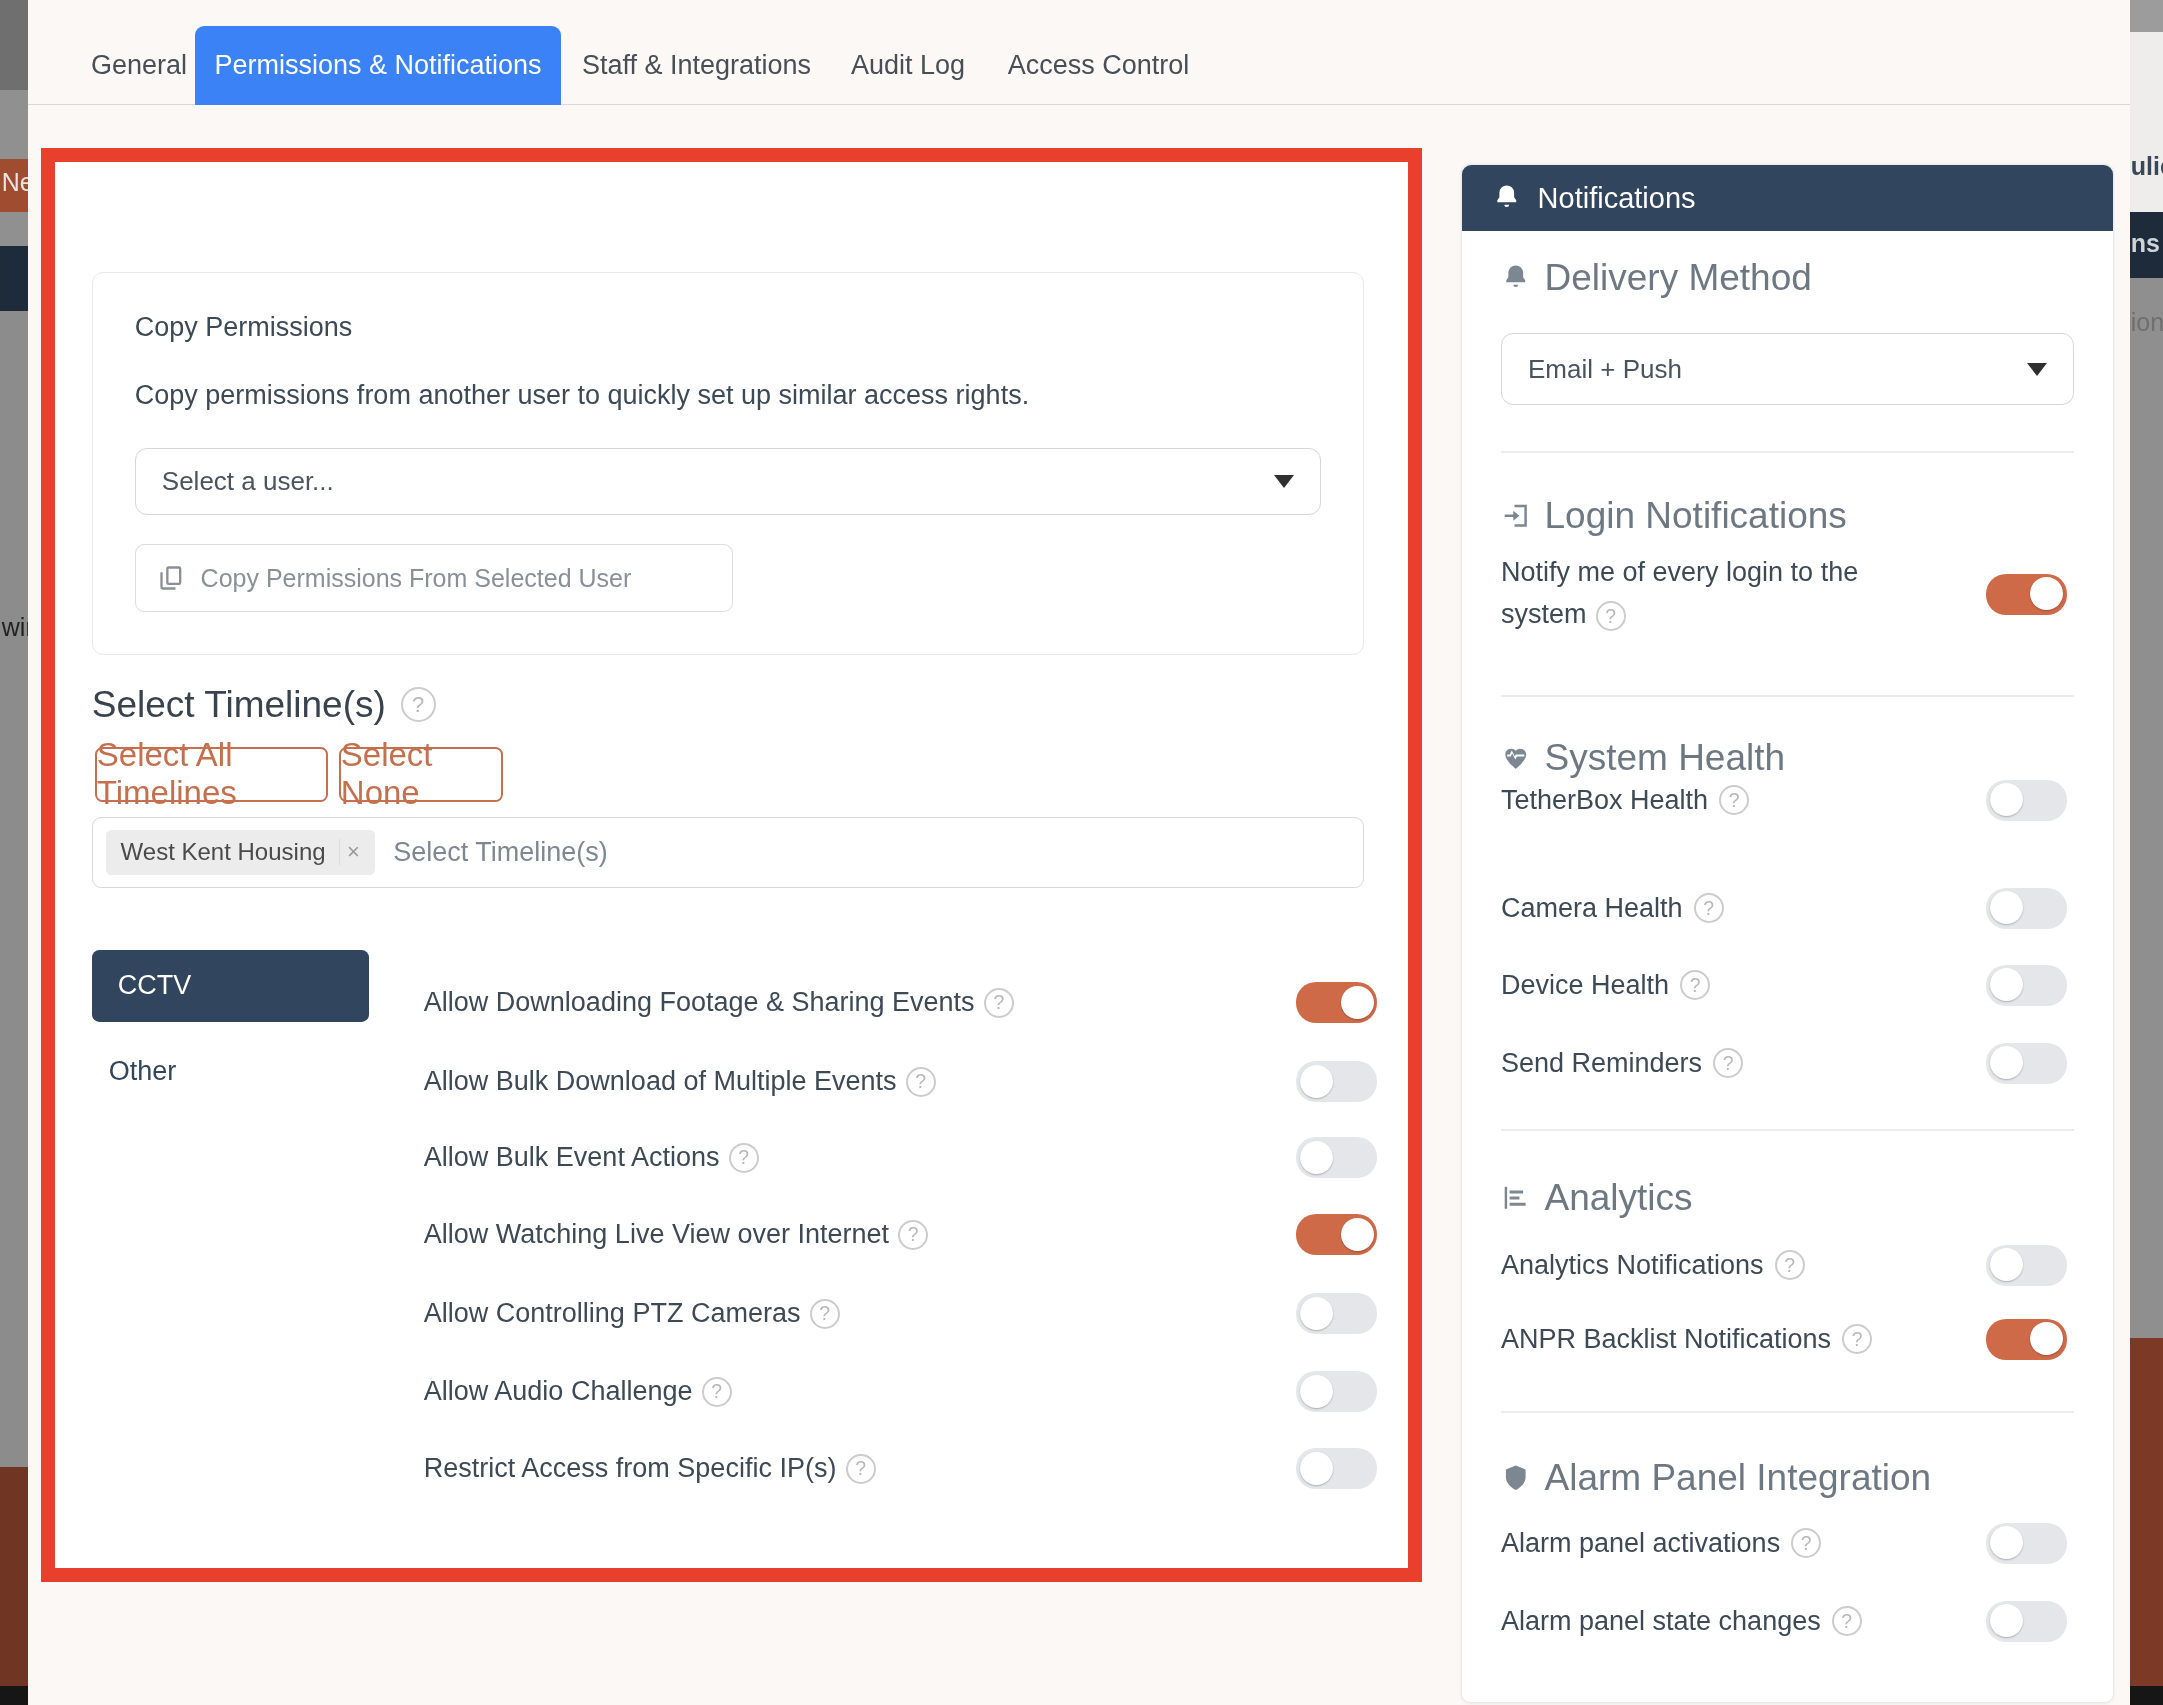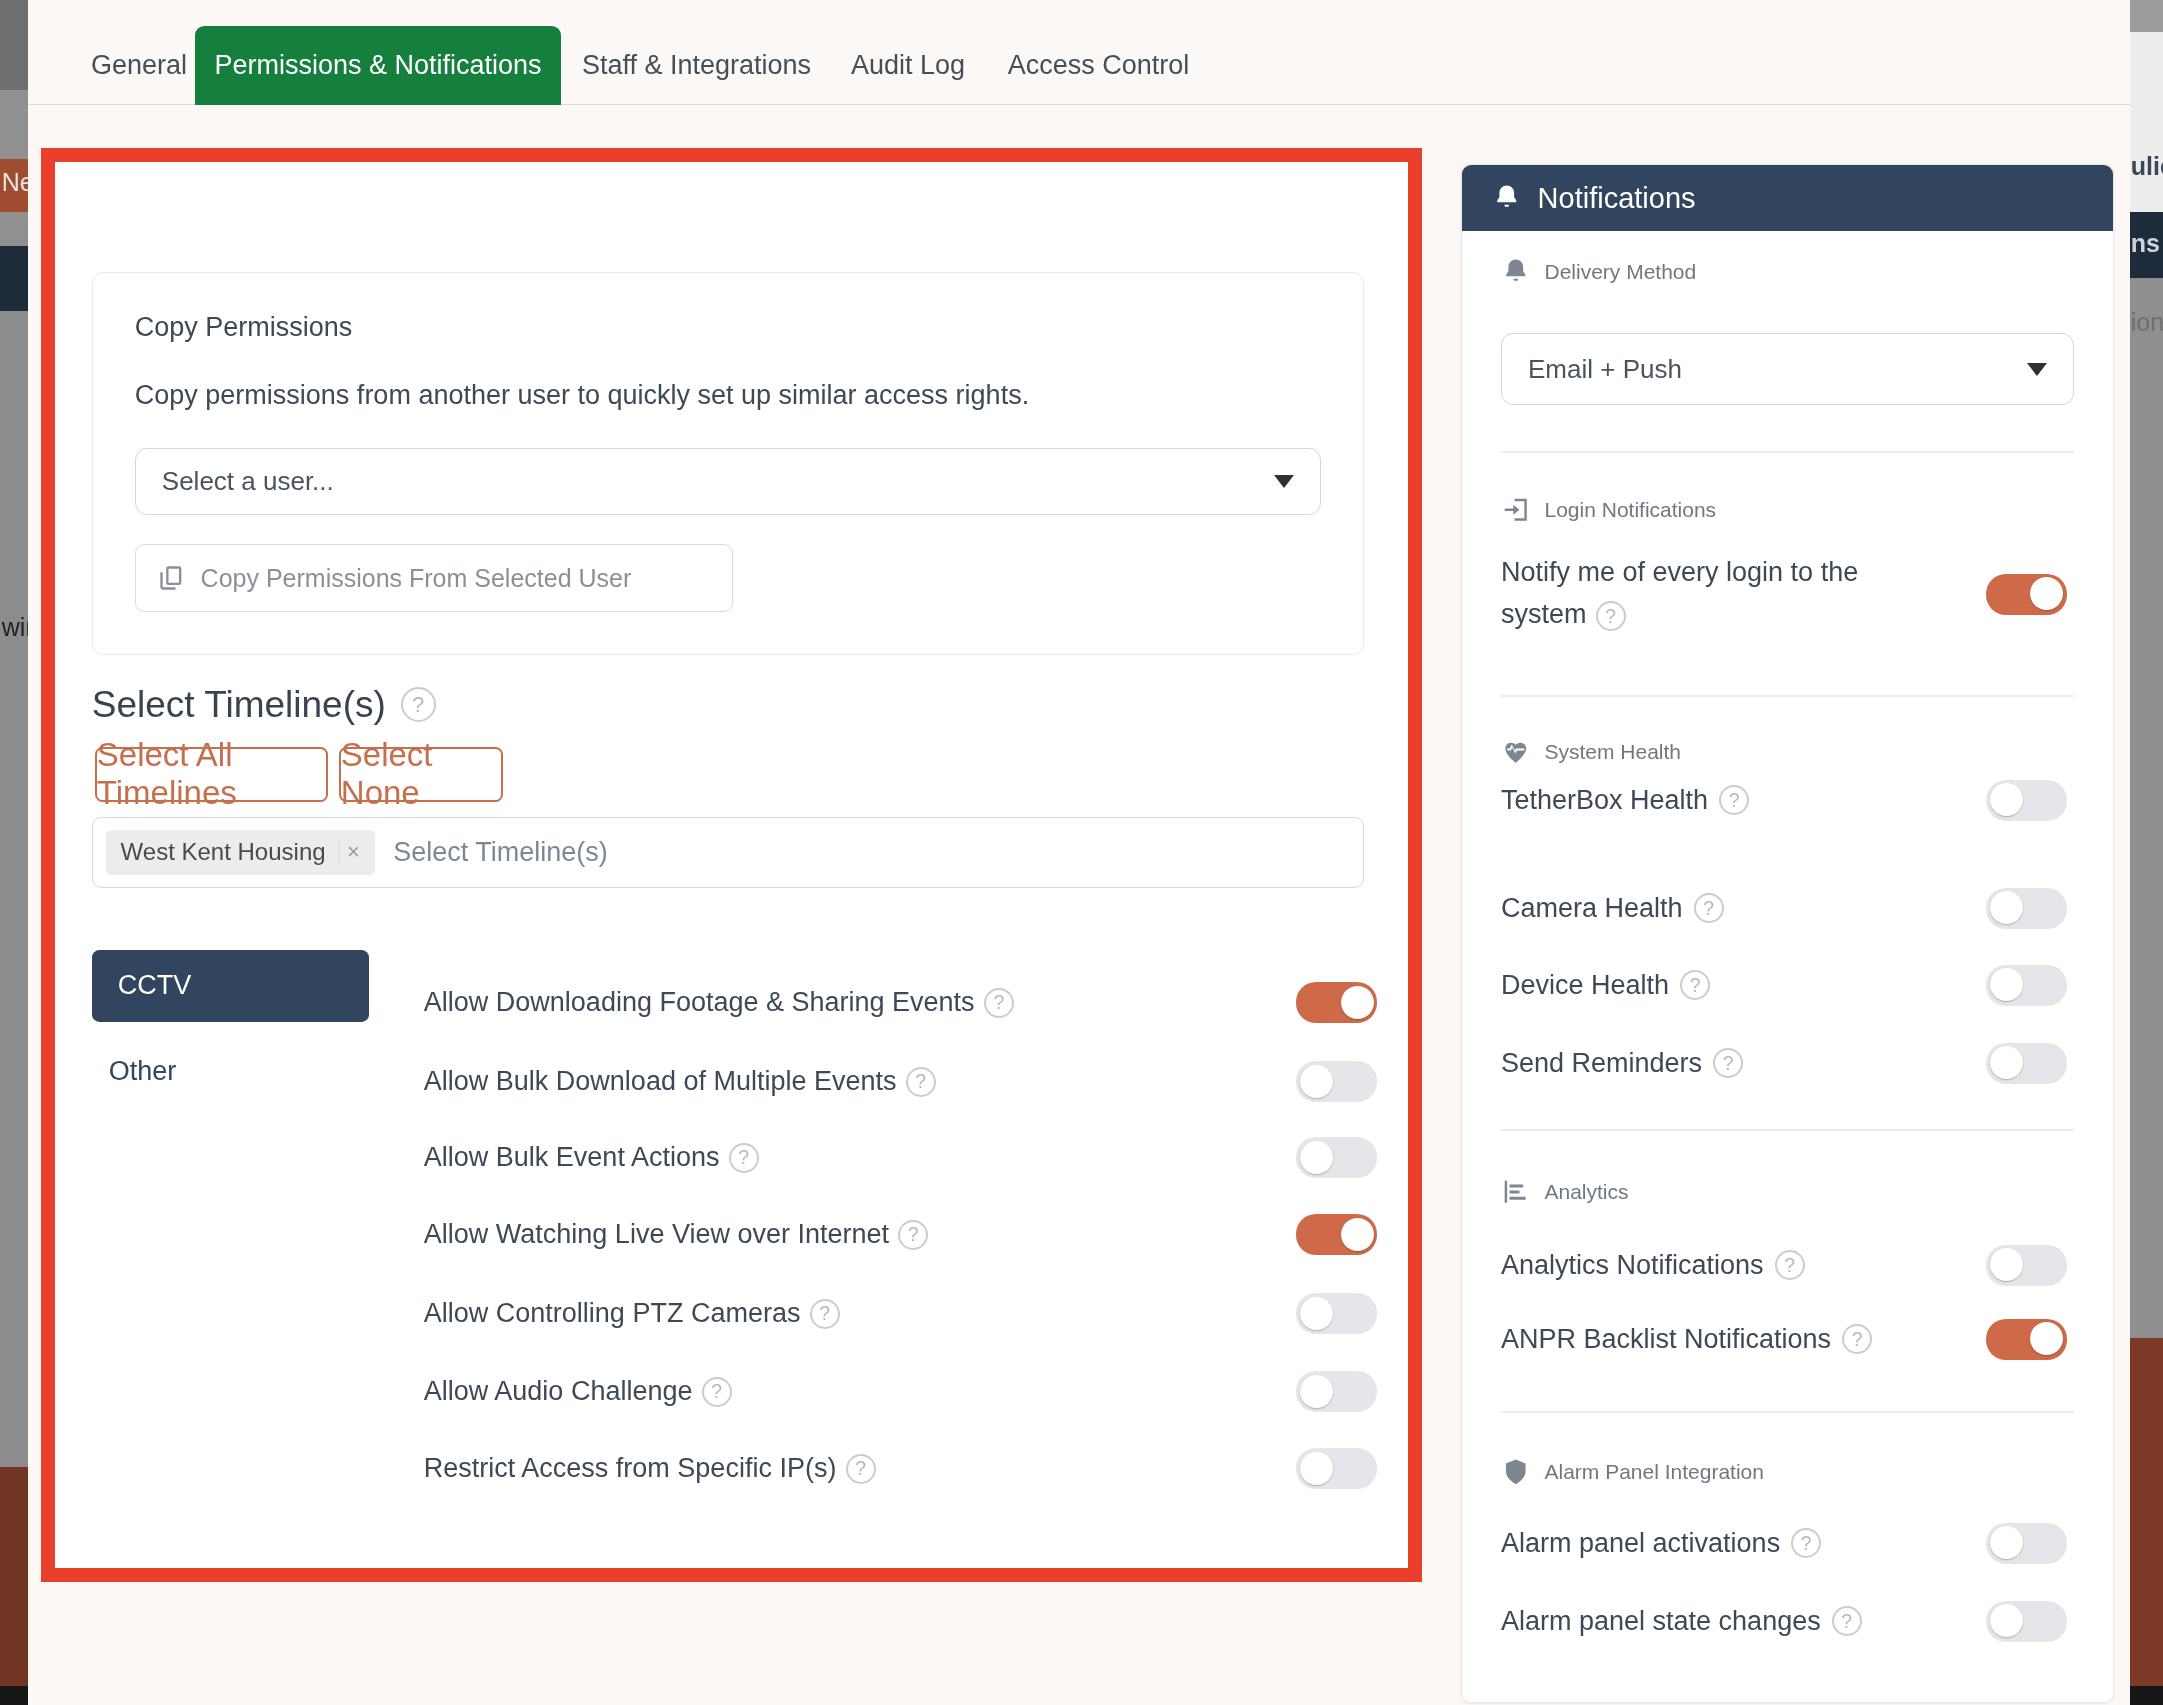--- a/index.html
+++ b/index.html
@@ -16,21 +16,21 @@
   
   .modal { position:absolute; left:28px; top:0; width:2102px; height:1706px;
     background:#fbf8f5; }
 
   
   .tabbar { position:absolute; left:0; top:0; width:100%; height:105px;
     border-bottom:1.8px solid #dbd9d6; }
   .tab { position:absolute; top:26px; height:79px; display:flex; align-items:center;
     justify-content:center; font-size:27px; color:#474e55; cursor:pointer;
     white-space:nowrap; }
-  .tab.active { background:#15803d; color:#ffffff; border-radius:9.2px 9.2px 0 0; }
+  .tab.active { background:#3b82f6; color:#ffffff; border-radius:9.2px 9.2px 0 0; }
 
   
   .left-frame { position:absolute; left:13px; top:148px; width:1381px; height:1434px;
     border:14.8px solid #e8402c; background:#ffffff; padding:2.8px; }
   .left-inner { position:relative; width:100%; height:100%; background:#ffffff; }
   .panel-header { position:absolute; left:0; top:0; right:0; height:66px;
     background:#31455e; border-radius:7.4px 7.4px 0 0; display:flex; align-items:center;
     gap:16.6px; padding:0 29.5px; color:#ffffff; font-size:29px; }
   .panel-header svg { width:29.5px; height:29.5px; fill:#ffffff; flex:none; }
 
@@ -89,21 +89,21 @@
   .toggle.on::after  { right:3.7px; }
   .toggle.off { background:#e4e6ea; }
   .toggle.off::after { left:3.7px; }
 
   
   .right-card { position:absolute; left:1433px; top:164px; width:653px; height:1539px;
     background:#fff; border:0.9px solid #e9e9e9; border-radius:9.2px;
     box-shadow:0 0.9px 3.7px rgba(0,0,0,.06); }
   .right-card .panel-header { border-radius:9.2px 9.2px 0 0; }
   .sect { position:absolute; left:39px; display:flex; align-items:center; gap:14px;
-    font-size:21px; color:#6e7883; }
+    font-size:37px; color:#6e7883; }
   .sect svg { width:29.5px; height:29.5px; fill:#7d8791; flex:none; }
   .nrow { position:absolute; left:39px; right:46px; height:74px; display:flex;
     align-items:center; justify-content:space-between; }
   .nlabel { display:flex; align-items:center; font-size:27px; color:#3d4955; }
   .nlabel .q { margin-left:11px; }
   .notify-row { position:absolute; left:39px; right:46px; top:369px; height:120px;
     display:flex; align-items:center; justify-content:space-between; }
   .notify-label { width:406px; font-size:27px; color:#3d4955; line-height:1.55; }
   .notify-label .q { margin-left:9.2px; vertical-align:middle; }
   .hr { position:absolute; left:39px; right:39px; height:1.8px; background:#ececec; }

